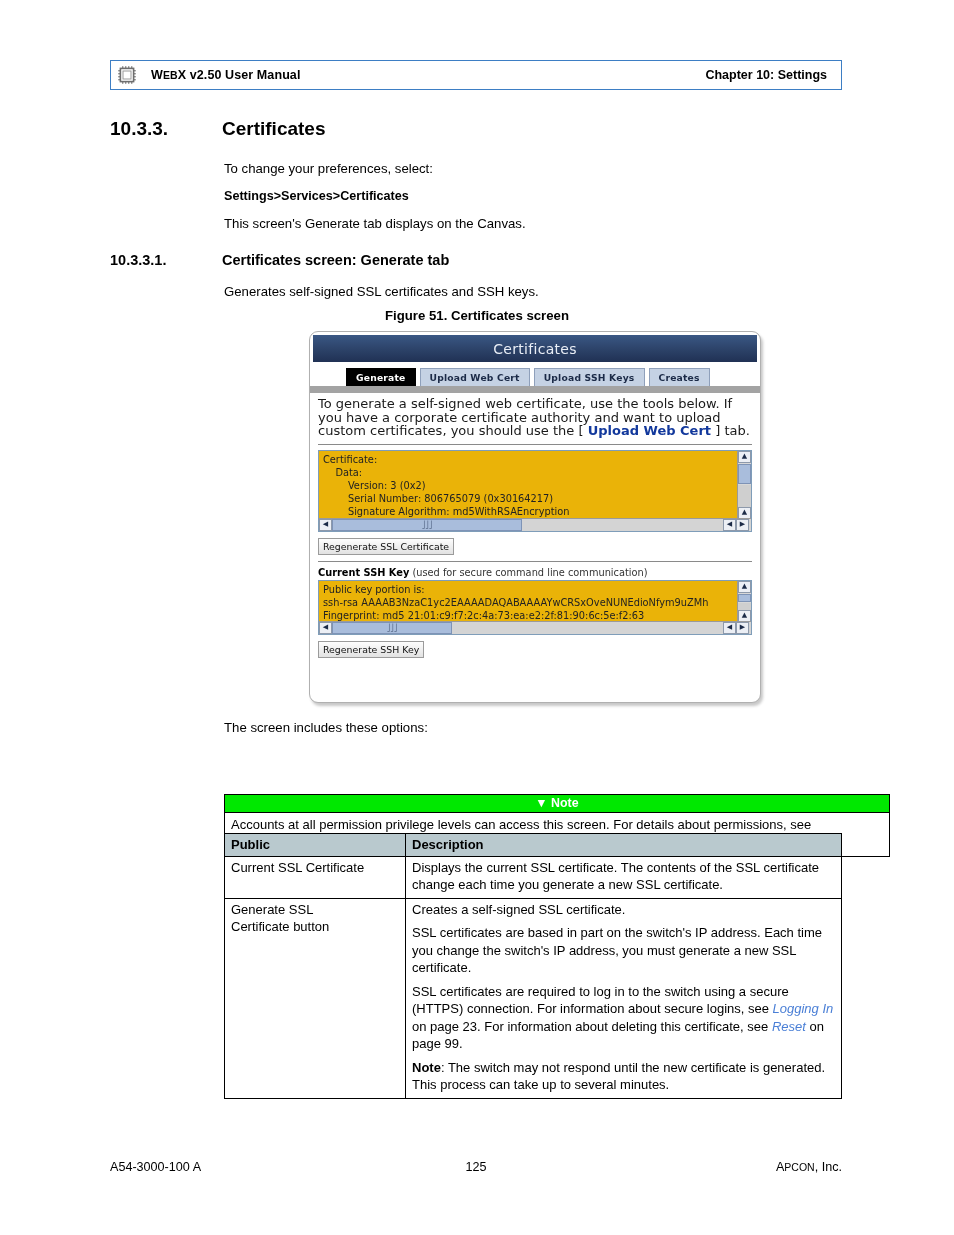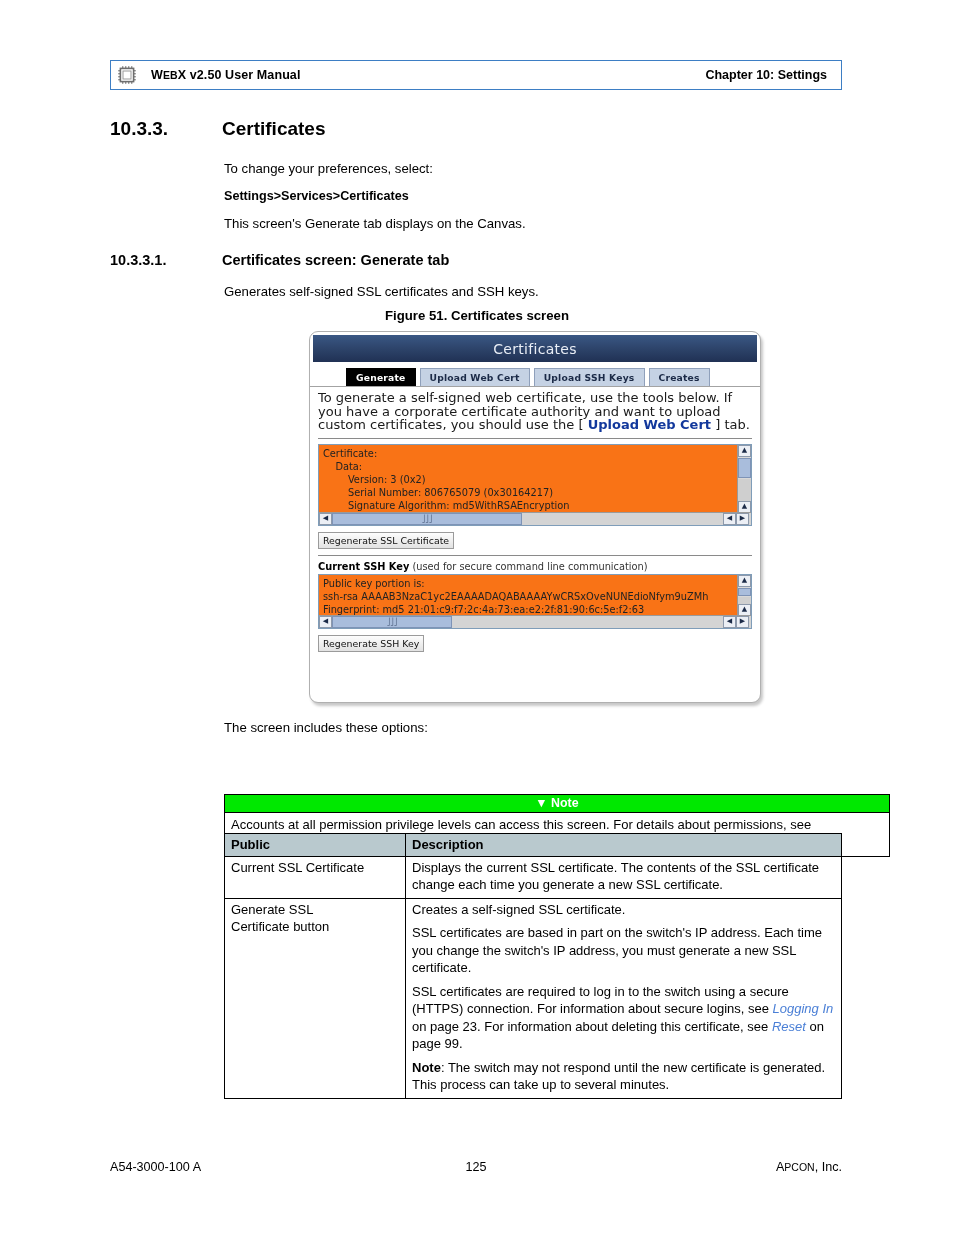--- a/index.html
+++ b/index.html
@@ -94,21 +94,21 @@
     color: #e9eef6;
     font-size: 14px;
     display: flex; align-items: center; justify-content: center;
     letter-spacing: .3px;
   }
   .ss-tabs {
     display: flex;
     align-items: flex-end;
     gap: 4px;
     padding: 6px 2px 0 36px;
-    border-bottom: 1px solid #a3a3a3;
+    border-bottom: 7px solid #a3a3a3;
   }
   .ss-tab {
     font-size: 9.2px;
     font-weight: bold;
     padding: 3px 9px 3px 9px;
     background: #c5d2e4;
     color: #1b2a47;
     border: 1px solid #8fa0bb;
     border-bottom: none;
     letter-spacing: .2px;
@@ -132,21 +132,21 @@
   }
   .ss-sec-label {
     font-size: 9.8px;
     color: #333;
     margin-bottom: 2px;
   }
   .ss-sec-label b { color: #000; }
   .ss-textbox {
     position: relative;
     border: 1px solid #7f9db9;
-    background: #f97316;
+    background: #eab308;
     box-sizing: border-box;
   }
   .ss-textbox .tb-content {
     padding: 2px 4px;
     font-size: 9.8px;
     line-height: 13.2px;
     color: #222;
     white-space: pre;
     overflow: hidden;
     box-sizing: border-box;

